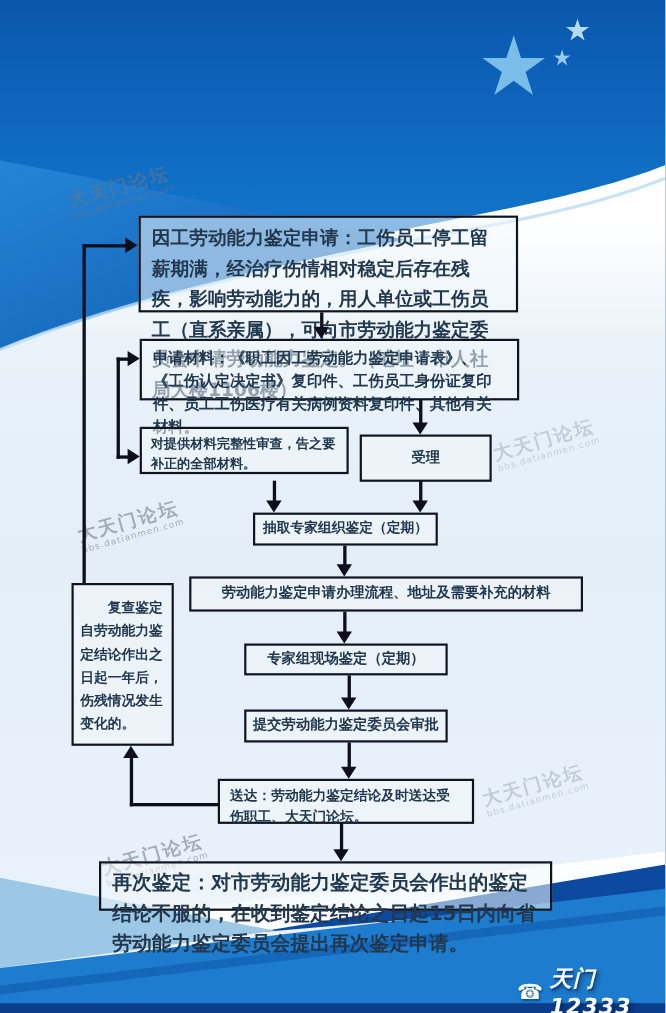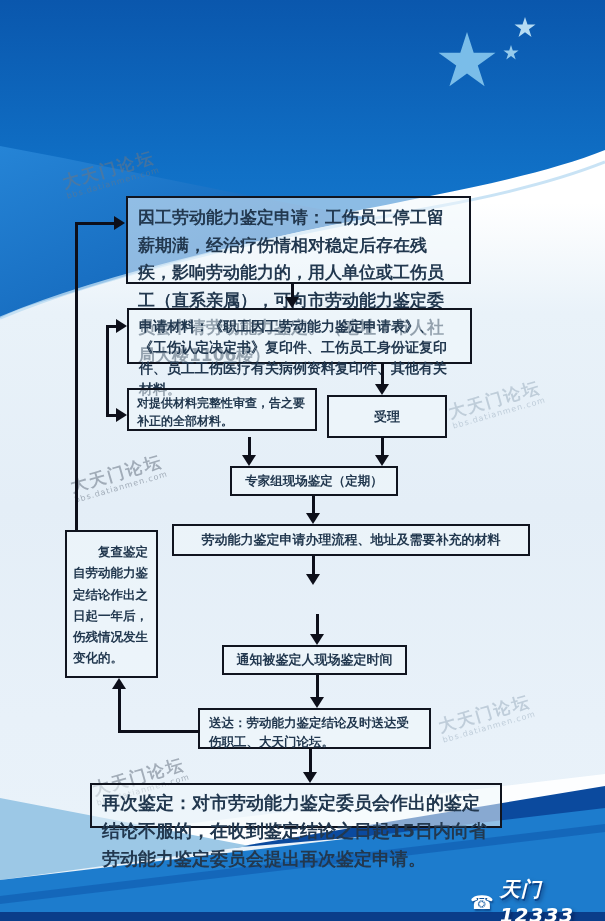--- a/index.html
+++ b/index.html
@@ -10,21 +10,21 @@
   .title{position:absolute;left:0;top:92px;width:100%;text-align:center;
     font-size:43px;font-weight:900;color:#e51408;letter-spacing:1px;
     -webkit-text-stroke:1px #ffffff;
     text-shadow:-2px -2px 0 #fff,2px -2px 0 #fff,-2px 2px 0 #fff,2px 2px 0 #fff,
                 0 -2px 0 #fff,0 2px 0 #fff,-2px 0 0 #fff,2px 0 0 #fff,
                 4px 5px 0 #123a73,5px 7px 6px rgba(0,0,30,.45);}
   
   .fbox{position:absolute;box-sizing:border-box;border:2px solid #10141f;
     background:rgba(240,247,252,.55);color:#22384f;font-weight:600;
     font-size:13px;line-height:1.62;padding:6px 10px;}
-  .fbox.center{display:flex;align-items:center;justify-content:center;text-align:left;padding:2px 4px;}
+  .fbox.center{display:flex;align-items:center;justify-content:center;text-align:left;padding:2px 4px;font-family:Liberation Mono, monospace;}
   
   .ln{position:absolute;background:#0d0f1a;}
   .ah-down{position:absolute;width:0;height:0;border-left:7px solid transparent;border-right:7px solid transparent;border-top:11px solid #0d0f1a;}
   .ah-up{position:absolute;width:0;height:0;border-left:7px solid transparent;border-right:7px solid transparent;border-bottom:11px solid #0d0f1a;}
   .ah-right{position:absolute;width:0;height:0;border-top:7px solid transparent;border-bottom:7px solid transparent;border-left:11px solid #0d0f1a;}
   
   .wm{position:absolute;transform:rotate(-16deg);color:#6a7685;opacity:.55;text-align:left;pointer-events:none;}
   .wm .wm-t{font-size:17px;font-weight:700;letter-spacing:2px;}
   .wm .wm-u{font-size:8px;letter-spacing:1px;margin-top:-2px;}
   .wm.light{color:#8fa3b5;opacity:.45;}
@@ -91,28 +91,29 @@
   </div>
 
   <div class="fbox" style="left:126px;top:196px;width:345px;height:88px;font-size:17px">因工劳动能力鉴定申请：工伤员工停工留薪期满，经治疗伤情相对稳定后存在残疾，影响劳动能力的，用人单位或工伤员工（直系亲属），可向市劳动能力鉴定委员会申请劳动能力鉴定。（地址：市人社局大楼1106楼）</div>
 
   <div class="fbox" style="left:127px;top:308px;width:345px;height:56px;font-size:14px;line-height:1.5">申请材料：《职工因工劳动能力鉴定申请表》、《工伤认定决定书》复印件、工伤员工身份证复印件、员工工伤医疗有关病例资料复印件、其他有关材料。</div>
 
   <div class="fbox" style="left:127px;top:388px;width:190px;height:43px;font-size:12px;line-height:1.5;padding:4px 8px">对提供材料完整性审查，告之要补正的全部材料。</div>
 
   <div class="fbox center" style="left:327px;top:395px;width:120px;height:43px">受理</div>
 
-  <div class="fbox center" style="left:230px;top:466px;width:168px;height:30px;font-size:12.5px">专家组现场鉴定（定期）</div>
+  <div class="fbox center" style="left:230px;top:466px;width:168px;height:30px;font-size:12.5px">抽取专家组织鉴定（定期）</div>
 
   <div class="fbox center" style="left:172px;top:524px;width:358px;height:32px">劳动能力鉴定申请办理流程、地址及需要补充的材料</div>
 
   <div class="fbox" style="left:65px;top:530px;width:93px;height:148px;font-size:12.5px;line-height:1.7;padding:9px 6px;text-indent:2em">复查鉴定自劳动能力鉴定结论作出之日起一年后，伤残情况发生变化的。</div>
 
+  <div class="fbox center" style="left:222px;top:585px;width:185px;height:29px">专家组现场鉴定（定期）</div>
 
-  <div class="fbox center" style="left:222px;top:645px;width:185px;height:30px">通知被鉴定人现场鉴定时间</div>
+  <div class="fbox center" style="left:222px;top:645px;width:185px;height:30px">提交劳动能力鉴定委员会审批</div>
 
   <div class="fbox" style="left:198px;top:708px;width:233px;height:41px;font-size:12.5px;line-height:1.5;padding:4px 9px">送达：劳动能力鉴定结论及时送达受伤职工、大天门论坛。</div>
 
   <div class="fbox" style="left:90px;top:783px;width:412px;height:45px;font-size:18px;line-height:1.55;padding:4px 10px">再次鉴定：对市劳动能力鉴定委员会作出的鉴定结论不服的，在收到鉴定结论之日起15日内向省劳动能力鉴定委员会提出再次鉴定申请。</div>
 
   <div class="ln" style="left:291px;top:284px;width:3px;height:15px"></div>
   <div class="ah-down" style="left:285px;top:297px"></div>
 
   <div class="ln" style="left:381px;top:363px;width:3px;height:22px"></div>
   <div class="ah-down" style="left:375px;top:384px"></div>

